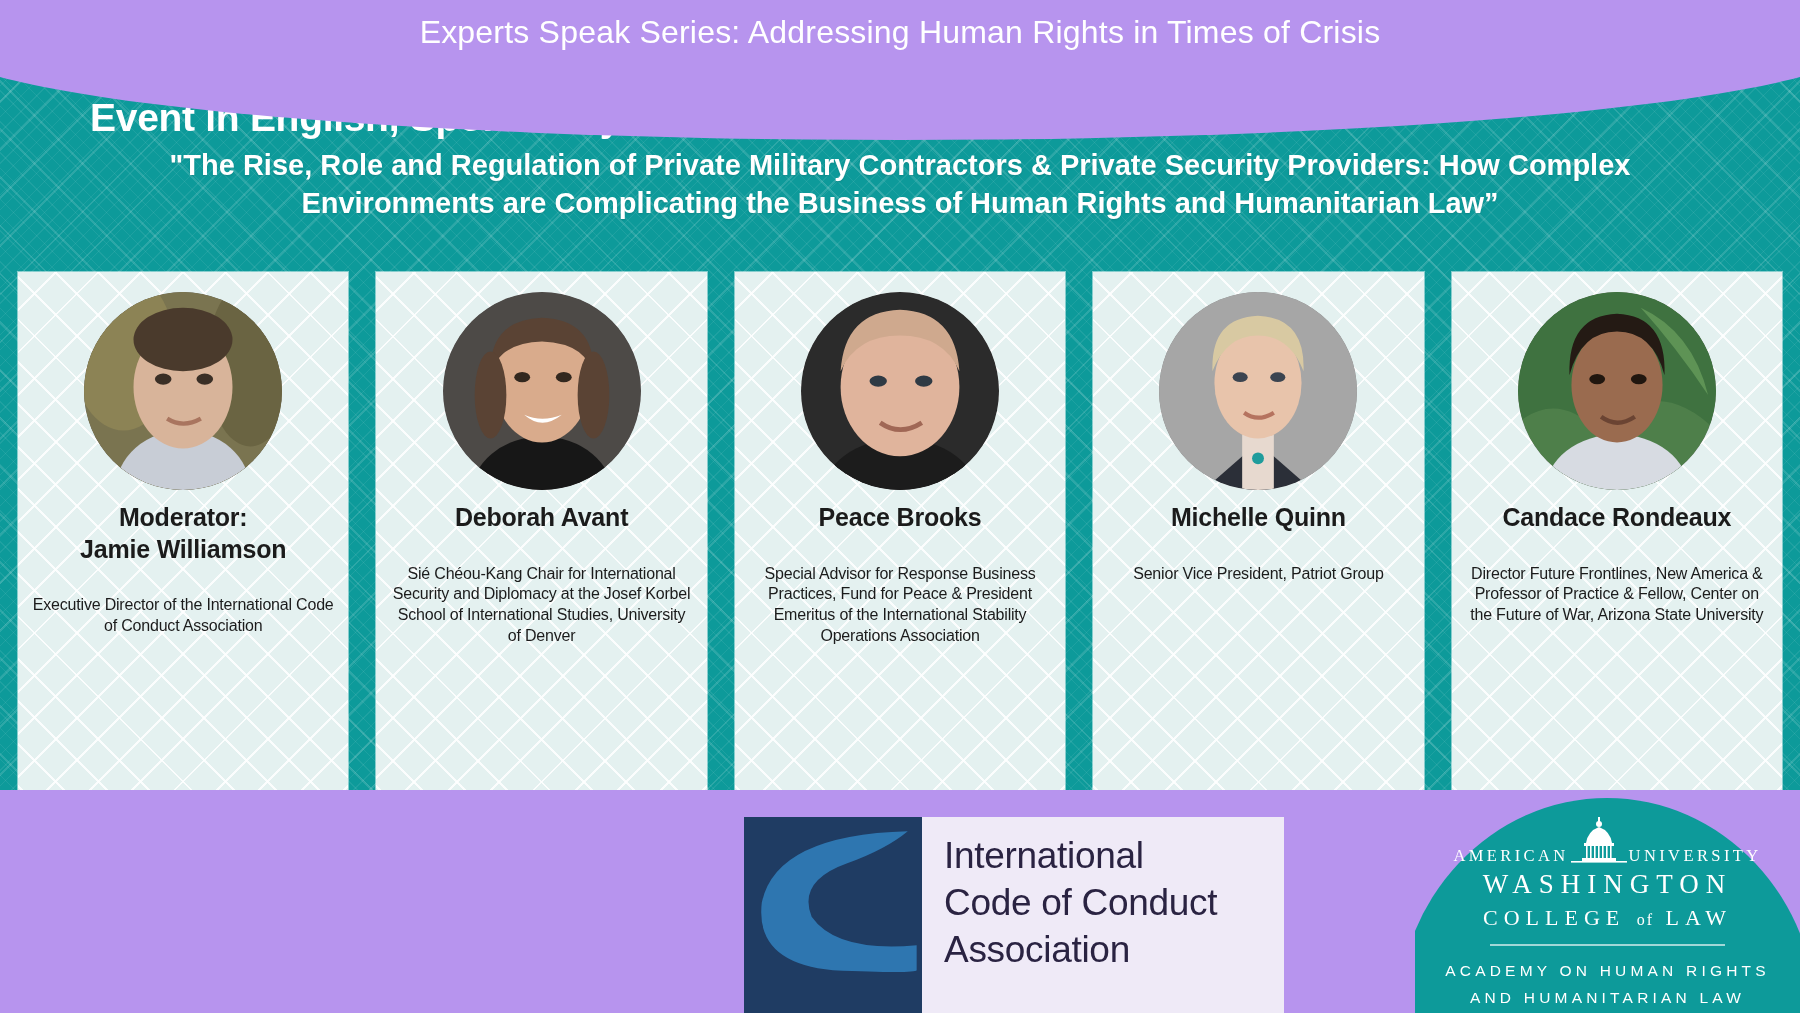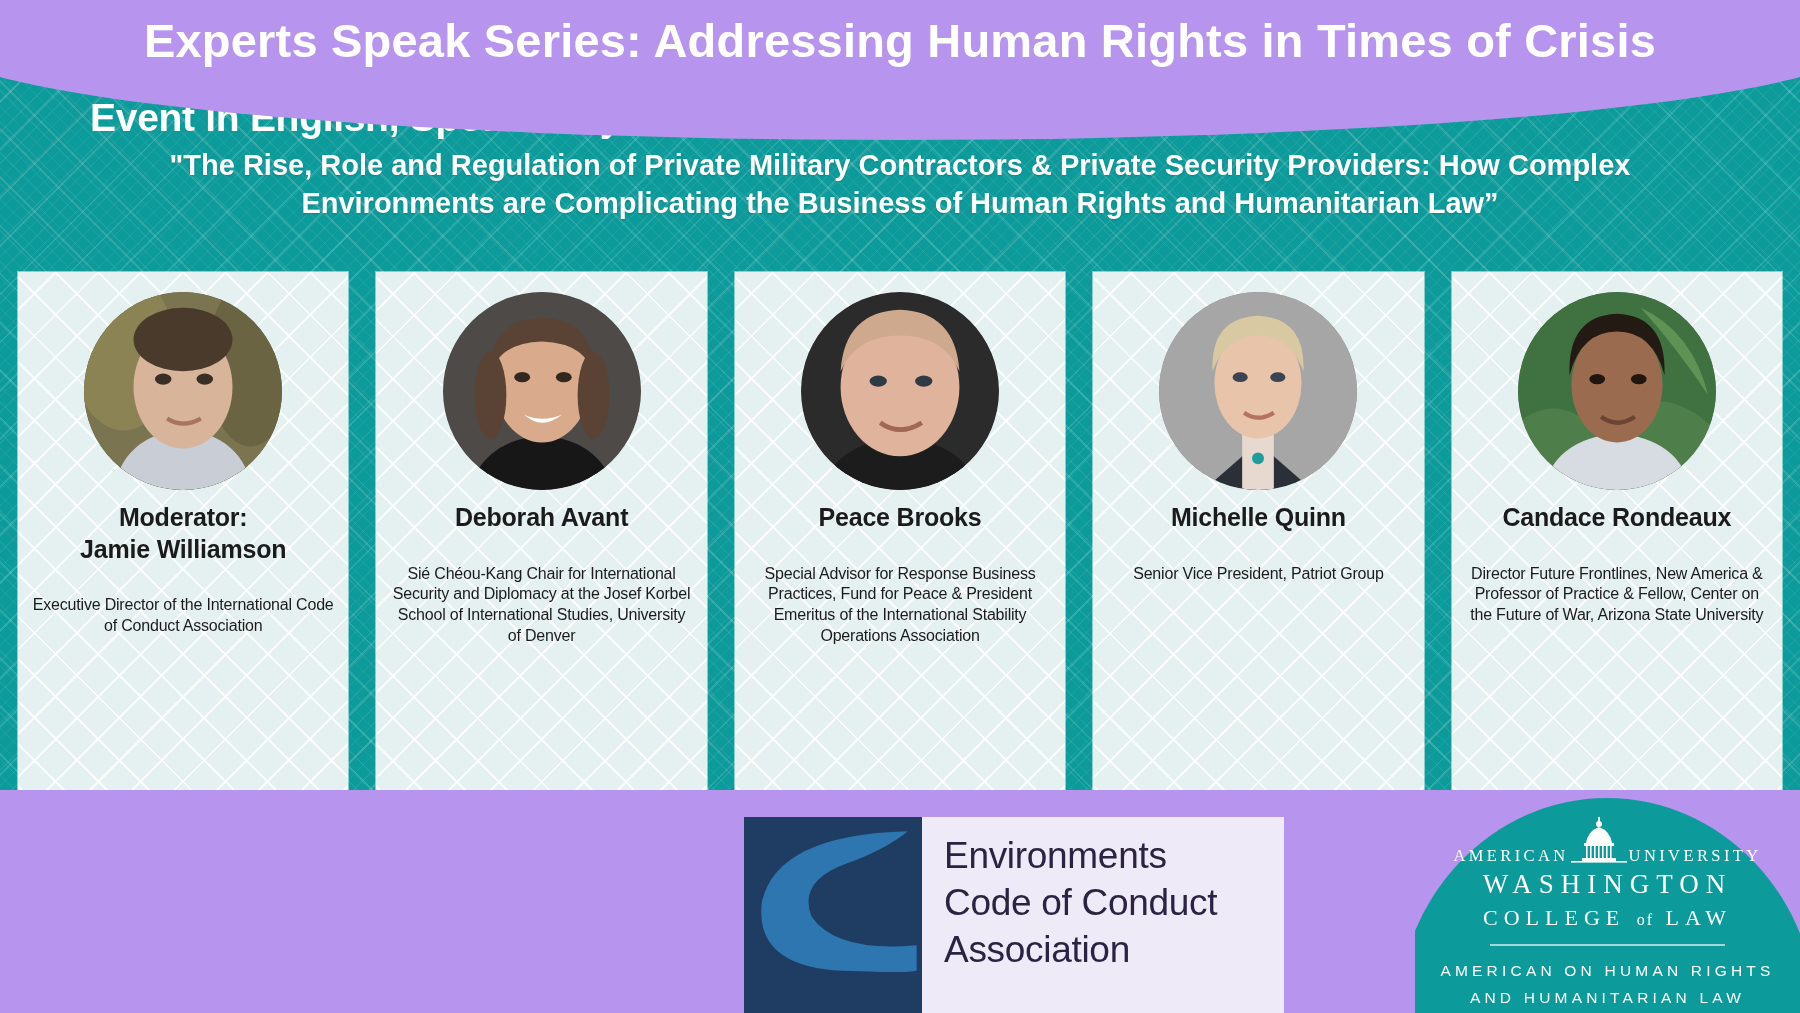--- a/index.html
+++ b/index.html
@@ -31,21 +31,21 @@
   }
   #header-bg{
     position:absolute; left:-60px; top:-300px;
     width:1920px; height:440px;
     background:#B794EE;
     border-radius:0 0 50% 50% / 0 0 22% 22%;
   }
   #header-title{
     position:absolute; left:50%; top:14px; transform:translateX(-50%);
     width:1640px; text-align:center; color:#FFFFFF;
-    font-size:47px; line-height:1.14; font-weight:700;
+    font-size:32px; line-height:1.14; font-weight:400;
     letter-spacing:.2px;
     z-index:6;
   }
 
   
   #subtitle{
     position:absolute; left:50%; top:147px; transform:translateX(-50%);
     width:1500px; text-align:center; color:#FFFFFF;
     font-size:29px; font-weight:bold; line-height:1.30;
     z-index:6; text-shadow:0 1px 2px rgba(0,0,0,.13);
@@ -327,21 +327,21 @@
 </div>
 
 <div id="icoca-logo">
   <div id="icoca-mark">
     <svg viewBox="0 0 100 110" preserveAspectRatio="none">
       <rect width="100" height="110" fill="#1F3C63"></rect>
       <path d="M92 8 Q18 10 10 48 Q6 82 50 86 Q96 88 97 86 L97 72 Q52 76 38 56 Q30 36 58 26 Q80 18 92 8Z" fill="#2E76B0"></path>
     </svg>
   </div>
   <div id="icoca-words">
-    <div>Environments</div>
+    <div>International</div>
     <div>Code of Conduct</div>
     <div>Association</div>
   </div>
 </div>
 
 <div id="au-logo">
   <div id="au-dome"></div>
   <div id="au-inner">
     <div class="au-line1">
       <span>AMERICAN</span>
@@ -366,16 +366,16 @@
       </svg>
       <span>UNIVERSITY</span>
     </div>
     <div class="au-line2">WASHINGTON</div>
     <div class="au-line3">
       <span>COLLEGE</span>
       <span class="ofsm">of</span>
       <span>LAW</span>
     </div>
     <div class="au-rule"></div>
-    <div class="au-line4">AMERICAN ON HUMAN RIGHTS</div>
+    <div class="au-line4">ACADEMY ON HUMAN RIGHTS</div>
     <div class="au-line5">AND HUMANITARIAN LAW</div>
   </div>
 </div>
 
 </body></html>

